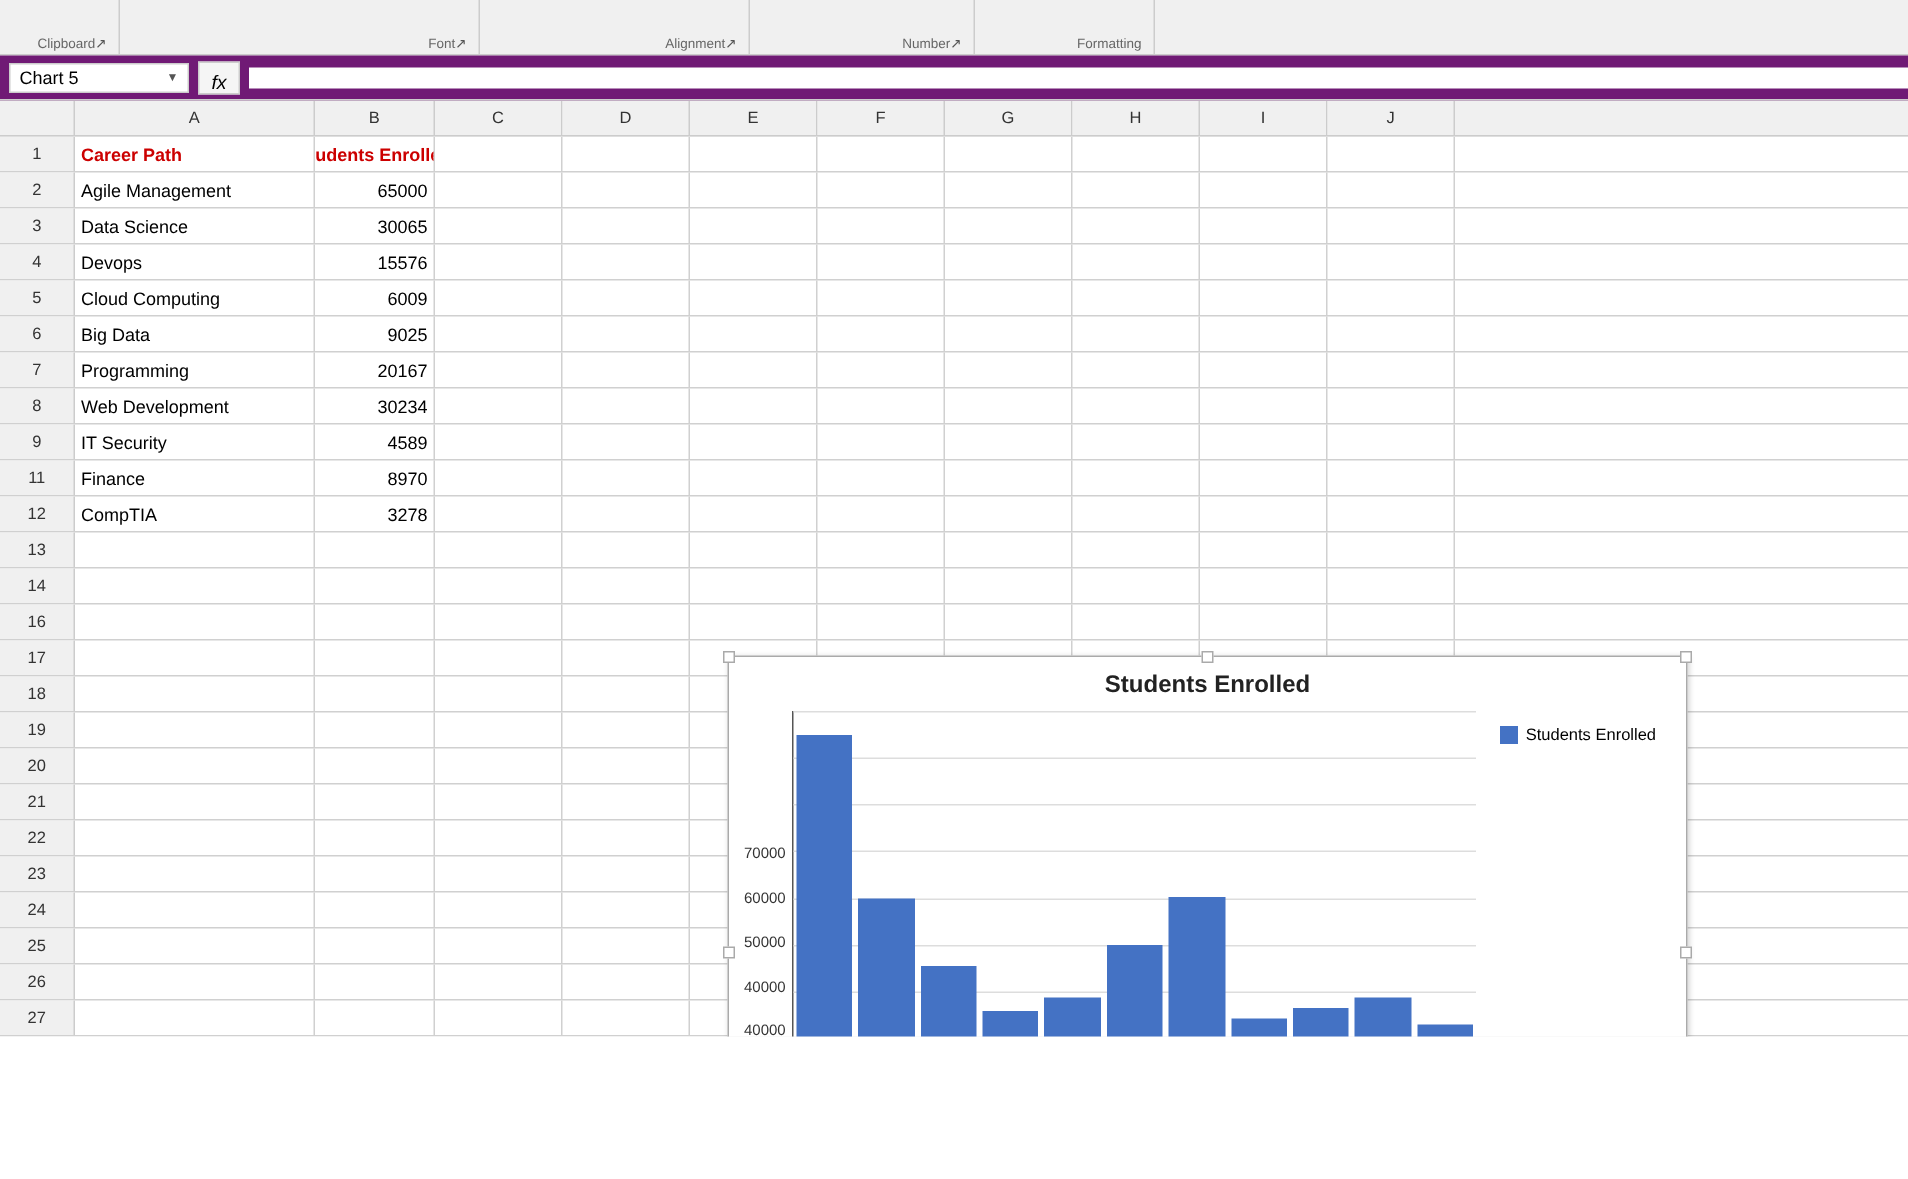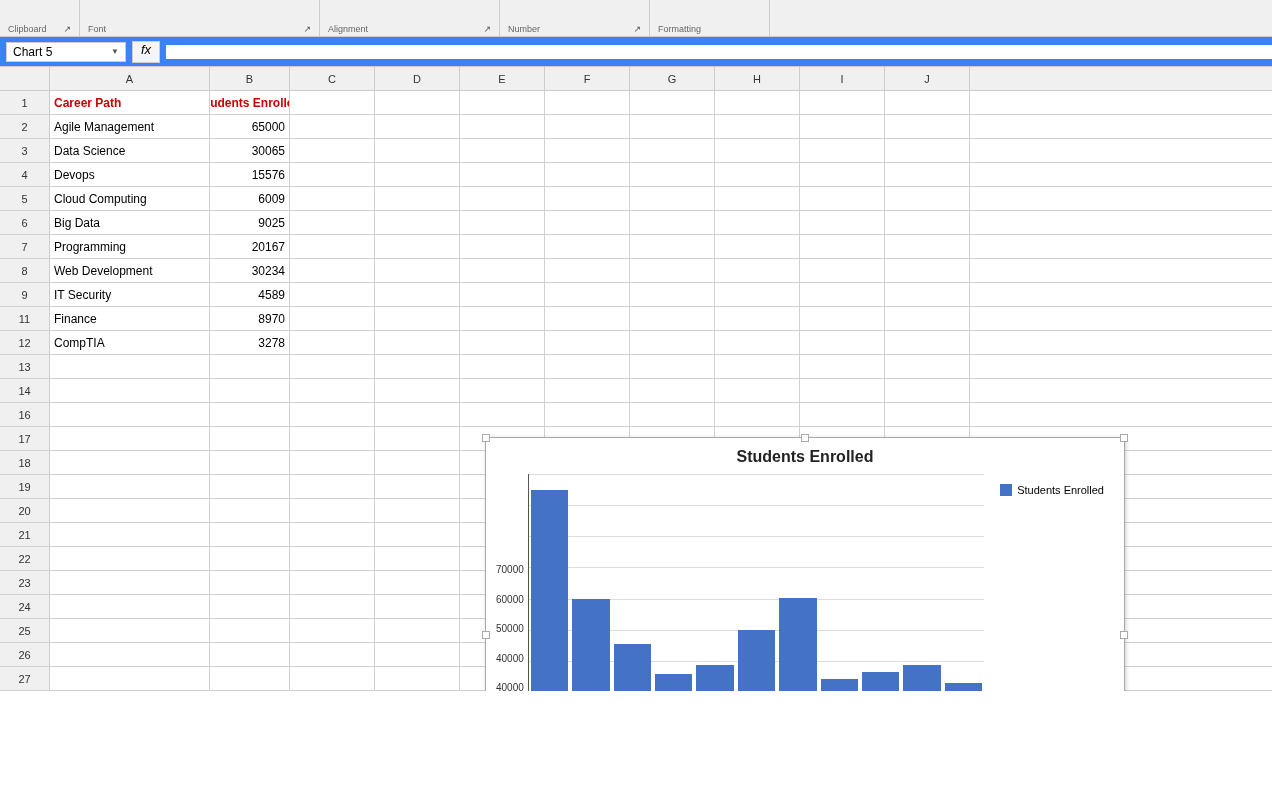--- a/index.html
+++ b/index.html
@@ -4,21 +4,21 @@
   <style>
     * { margin: 0; padding: 0; box-sizing: border-box; }
     body { font-family: 'Segoe UI', Arial, sans-serif; font-size: 12px; background: #fff; overflow: hidden; }
 
     
     .formula-bar {
       display: flex;
       height: 30px;
       align-items: center;
       border-bottom: 1px solid #ccc;
-      background: #3b82f6;
+      background: #701a75;
     }
     .name-box {
       width: 120px;
       border: 1px solid #ccc;
       margin: 4px 6px;
       padding: 2px 6px;
       font-size: 12px;
       background: #fff;
       display: flex;
       align-items: center;
@@ -28,21 +28,21 @@
       font-size: 8px;
       color: #555;
     }
     .fx-button {
       width: 28px;
       height: 22px;
       border: 1px solid #ccc;
       background: #f5f5f5;
       margin-right: 6px;
       display: flex;
-      align-items: flex-start;
+      align-items: flex-end;
       justify-content: center;
       font-style: italic;
       font-size: 13px;
       cursor: pointer;
     }
     .formula-input {
       flex: 1;
       border: none;
       outline: none;
       font-size: 12px;
@@ -265,21 +265,21 @@
     }
     .ribbon-group-content {
       display: flex;
       align-items: center;
       gap: 4px;
       flex: 1;
     }
     .ribbon-group-label {
       font-size: 9px;
       color: #666;
-      text-align: left;
+      text-align: right;
       width: 100%;
     }
     .ribbon-launcher {
       font-size: 9px;
       color: #555;
       margin-left: auto;
       cursor: pointer;
     }
   </style>
 </head>

